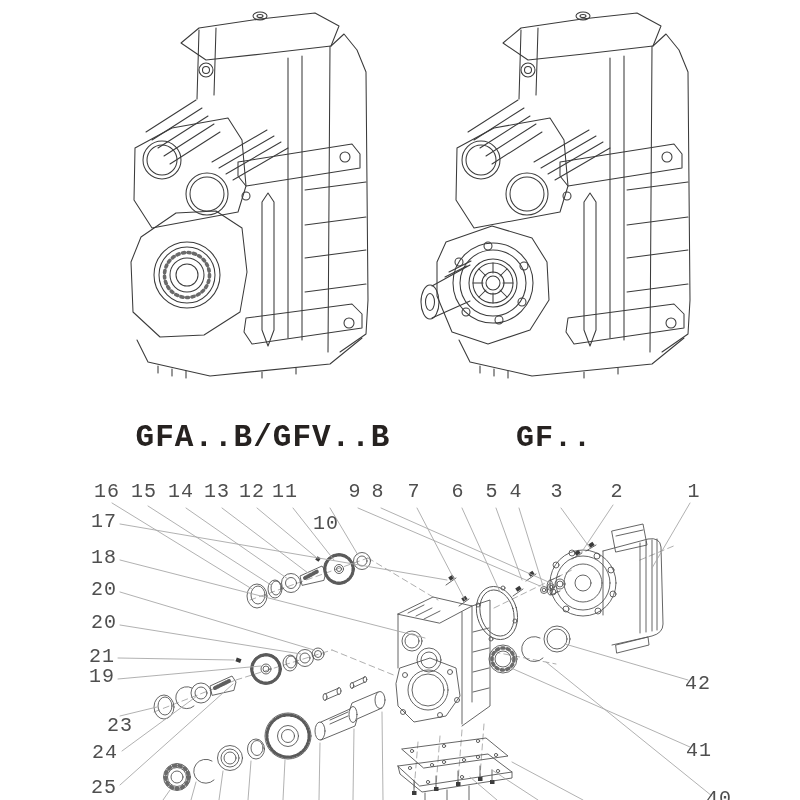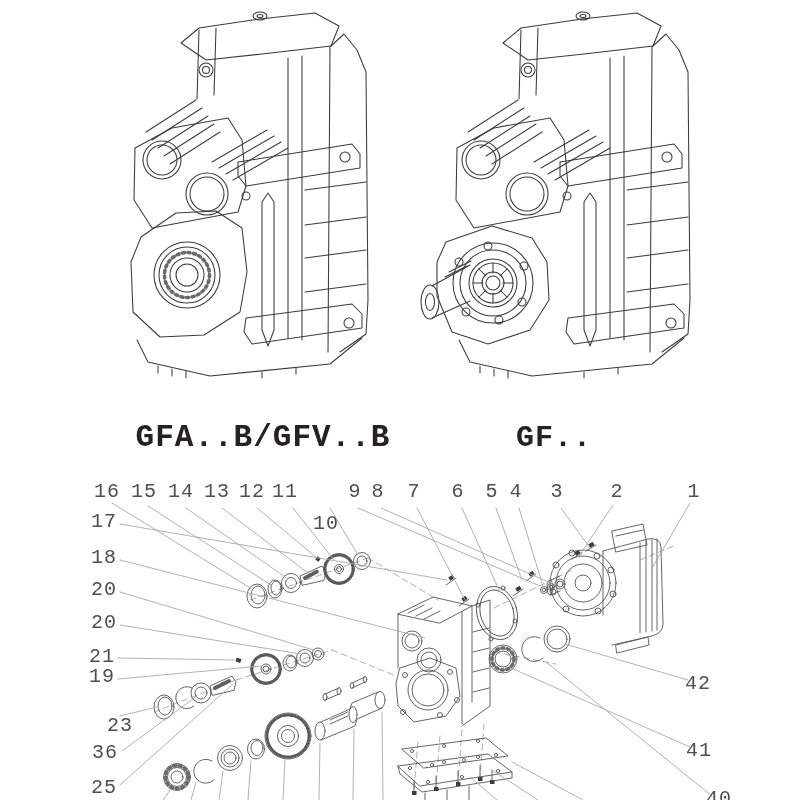--- a/index.html
+++ b/index.html
@@ -465,20 +465,20 @@
       <span class="callout" style="left: 557px; top: 492px;">3</span>
       <span class="callout" style="left: 617px; top: 492px;">2</span>
       <span class="callout" style="left: 694px; top: 492px;">1</span>
       <span class="callout" style="left: 104px; top: 522px;">17</span>
       <span class="callout" style="left: 104px; top: 558px;">18</span>
       <span class="callout" style="left: 104px; top: 590px;">20</span>
       <span class="callout" style="left: 104px; top: 623px;">20</span>
       <span class="callout" style="left: 102px; top: 657px;">21</span>
       <span class="callout" style="left: 102px; top: 677px;">19</span>
       <span class="callout" style="left: 120px; top: 718px; margin-top: 8px;">23</span>
-      <span class="callout" style="left: 105px; top: 753px;">36</span>
+      <span class="callout" style="left: 105px; top: 753px;">24</span>
       <span class="callout" style="left: 104px; top: 788px;">25</span>
       <span class="callout" style="left: 698px; top: 684px; text-align: right;">42</span>
       <span class="callout" style="left: 699px; top: 751px;">41</span>
       <span class="callout" style="left: 719px; top: 799px;">40</span>
     </div>
 
 </div>
 
 </body></html>

